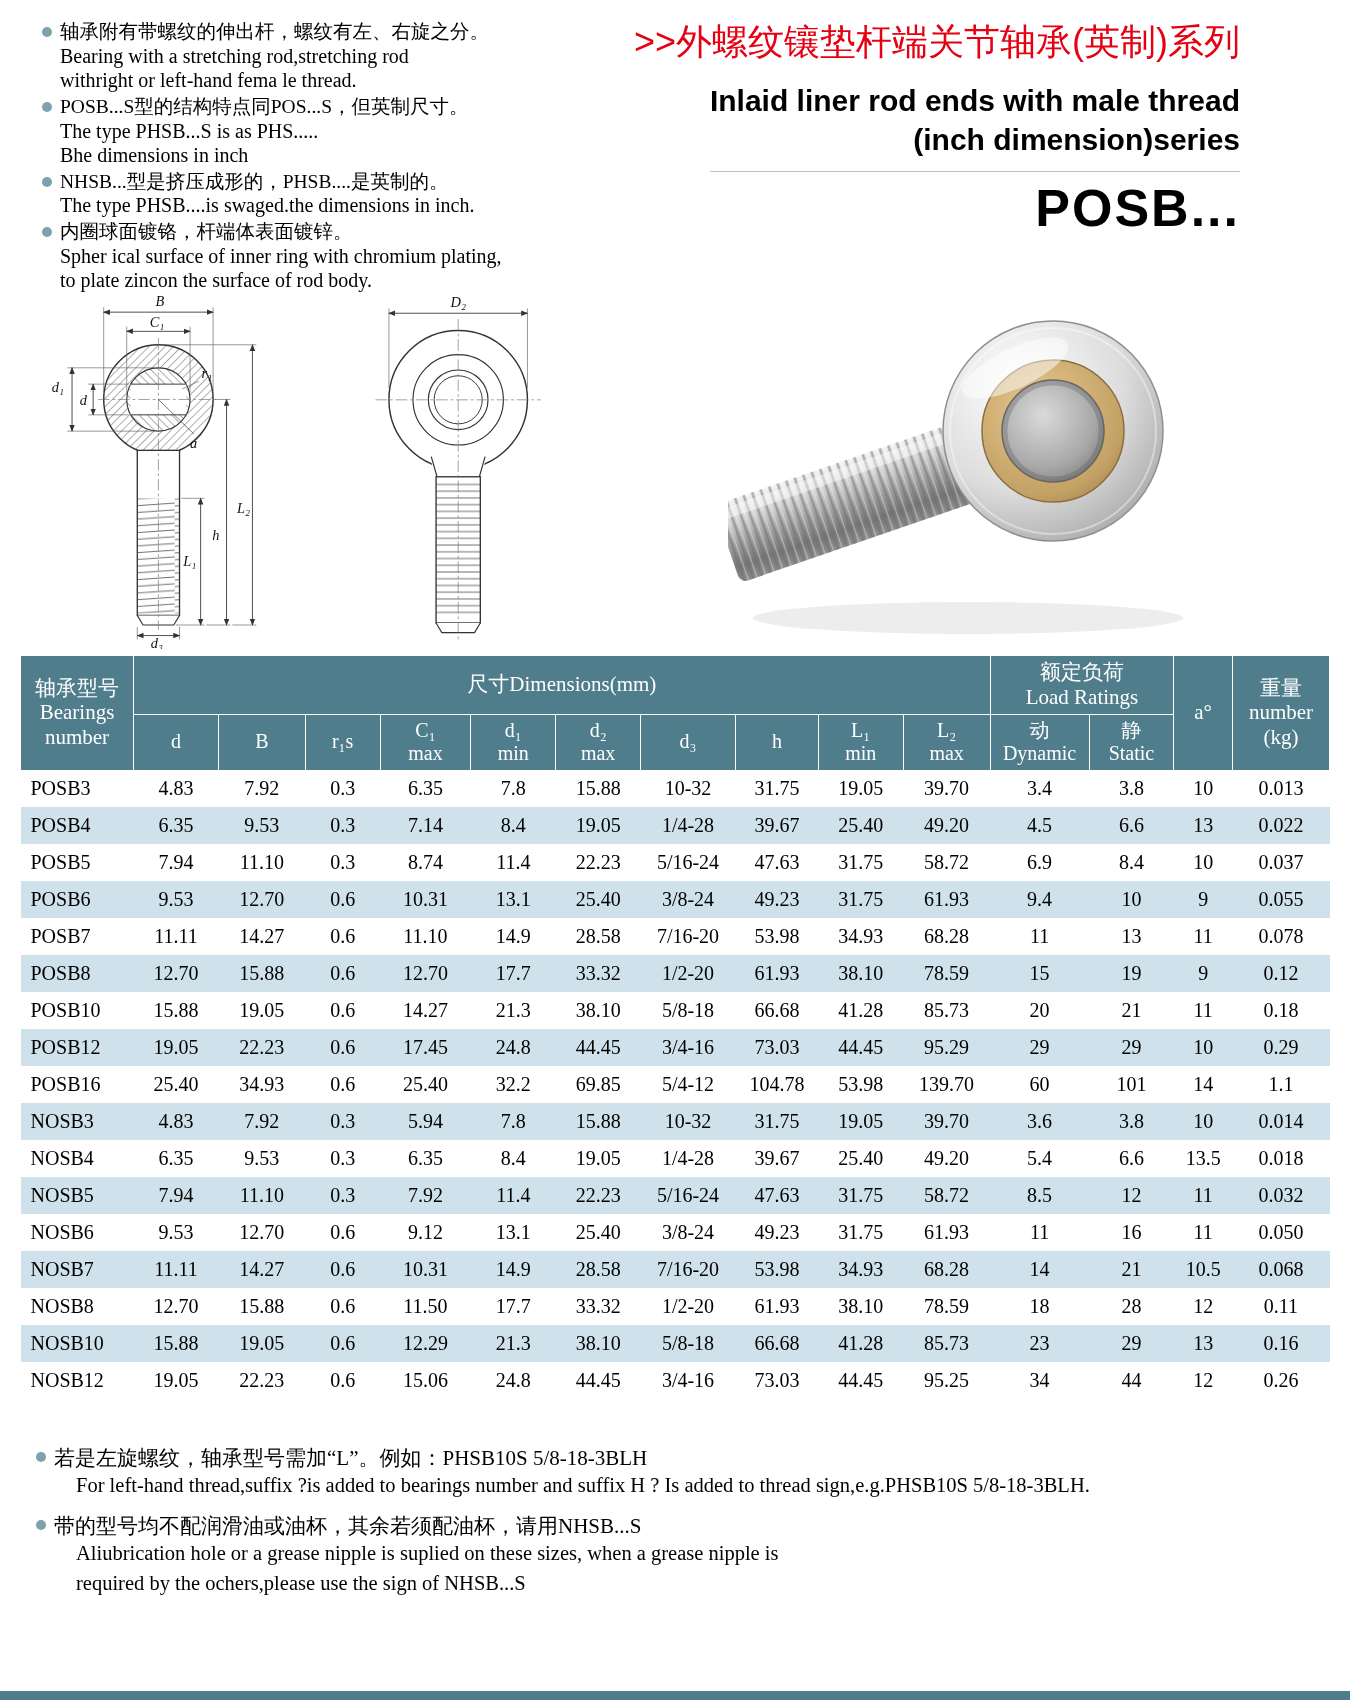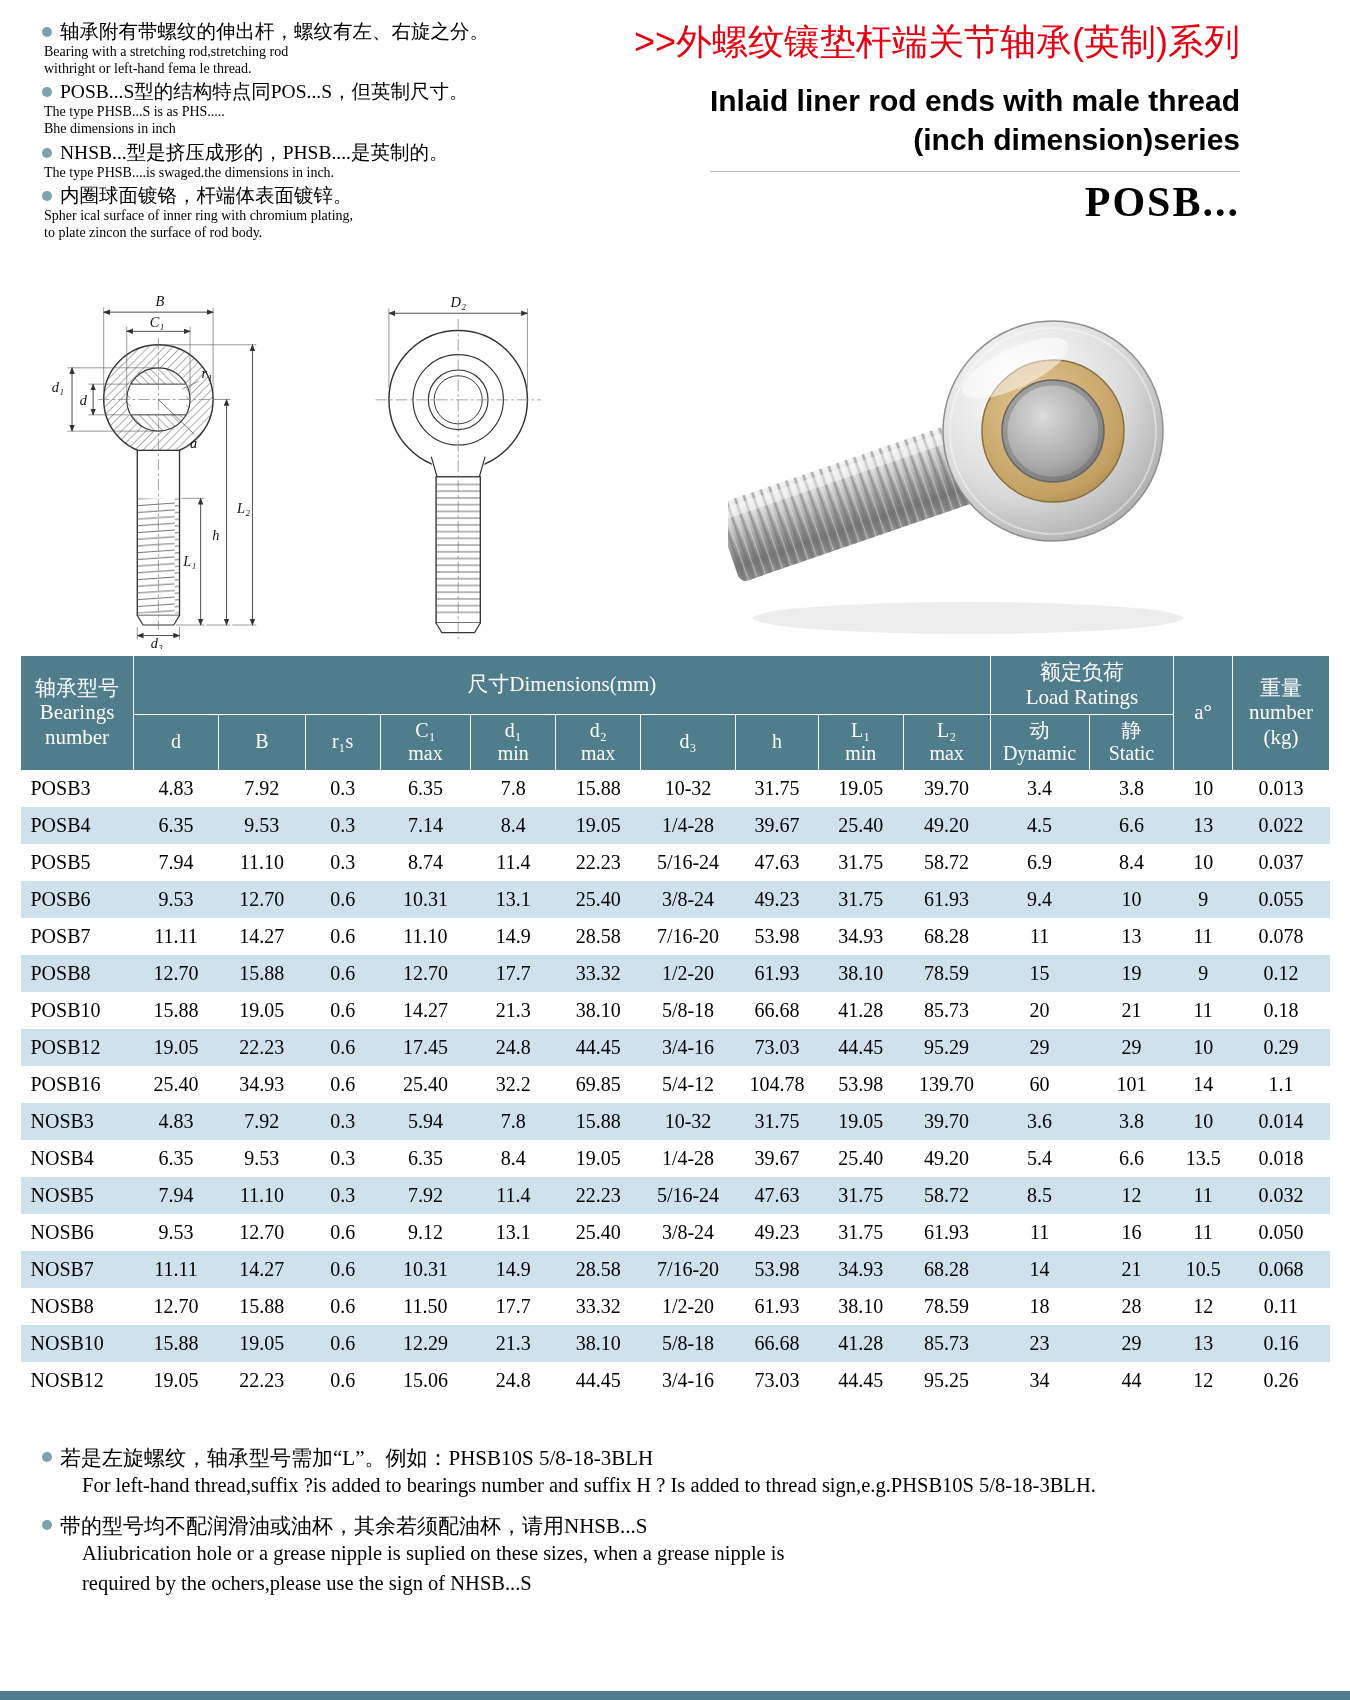--- a/index.html
+++ b/index.html
@@ -5,49 +5,49 @@
   *{box-sizing:border-box;margin:0;padding:0}
   body{background:#fff;font-family:"Liberation Serif","DejaVu Serif",serif;color:#000}
   .page{position:relative;width:1350px;height:1700px;background:#fff;overflow:hidden}
 
   
   .intro{position:absolute;left:42px;top:20px;width:492px}
   .bullet{margin-bottom:3px}
   .zh-line{display:flex;align-items:flex-start}
   .marker{flex:0 0 auto;width:10px;height:10px;border-radius:50%;background:#7ba2ad;margin:7px 8px 0 0}
   .zh{font-size:19.5px;line-height:1.22}
-  .en{font-size:14px;line-height:1.2;margin-left:2px}
+  .en{font-size:20px;line-height:1.2;margin-left:18px}
 
   
   .titleblock{position:absolute;left:520px;right:110px;top:18px;text-align:right}
   .t-zh{color:var(--accent-red,#e60012);font-weight:normal;font-size:36px;white-space:nowrap;
         font-family:"Liberation Sans","DejaVu Sans",sans-serif}
   .t-en{font-weight:bold;font-size:30px;line-height:1.3;margin-top:14px;
         font-family:"Liberation Sans","DejaVu Sans",sans-serif}
   .rule{height:1px;background:#c2c2c2;width:530px;margin:12px 0 6px auto}
-  .t-model{font-weight:bold;font-size:42px;letter-spacing:2px;
-        font-family:Liberation Serif, serif}
+  .t-model{font-weight:bold;font-size:52px;letter-spacing:2px;
+        font-family:Liberation Sans, sans-serif}
 
   
   .d1{position:absolute;left:48px;top:292px;width:240px;height:357px}
   .d2{position:absolute;left:362px;top:292px;width:202px;height:358px}
   .photo{position:absolute;left:728px;top:296px;width:505px;height:348px}
   .dimtxt{font-family:"Liberation Serif","DejaVu Serif",serif;font-style:italic;font-size:15px;fill:#111}
 
   
   .spec{position:absolute;left:20px;top:655px;width:1310px;border-collapse:collapse;table-layout:fixed;font-size:20px}
   .spec thead th{background:var(--table-header,#4f7d8c);color:#fff;font-weight:normal;border:1px solid #fff;
                  white-space:pre-line;line-height:1.18;padding:4px 2px;text-align:center}
   .spec thead tr:first-child th{font-size:21px}
   .spec tbody td{height:37px;text-align:center;padding:0 2px;white-space:pre-line}
   .spec tbody tr.shaded{background:var(--row-shade,#cfe1ea)}
   .spec tbody td.model-cell{text-align:left;padding-left:10px}
 
   
-  .notes{position:absolute;left:42px;top:1445px;width:1272px}
+  .notes{position:absolute;left:36px;top:1445px;width:1272px}
   .note{margin-bottom:12px}
   .note-zh{font-size:21px;line-height:1.25}
   .note-en{font-size:20.5px;line-height:1.45;margin-left:40px}
 
   .bottom-bar{position:absolute;left:0;bottom:0;width:100%;height:9px;background:var(--table-header,#4f7d8c)}
 
   [data-bind]{white-space:pre-line}
 </style>
 </head>
 <body>

